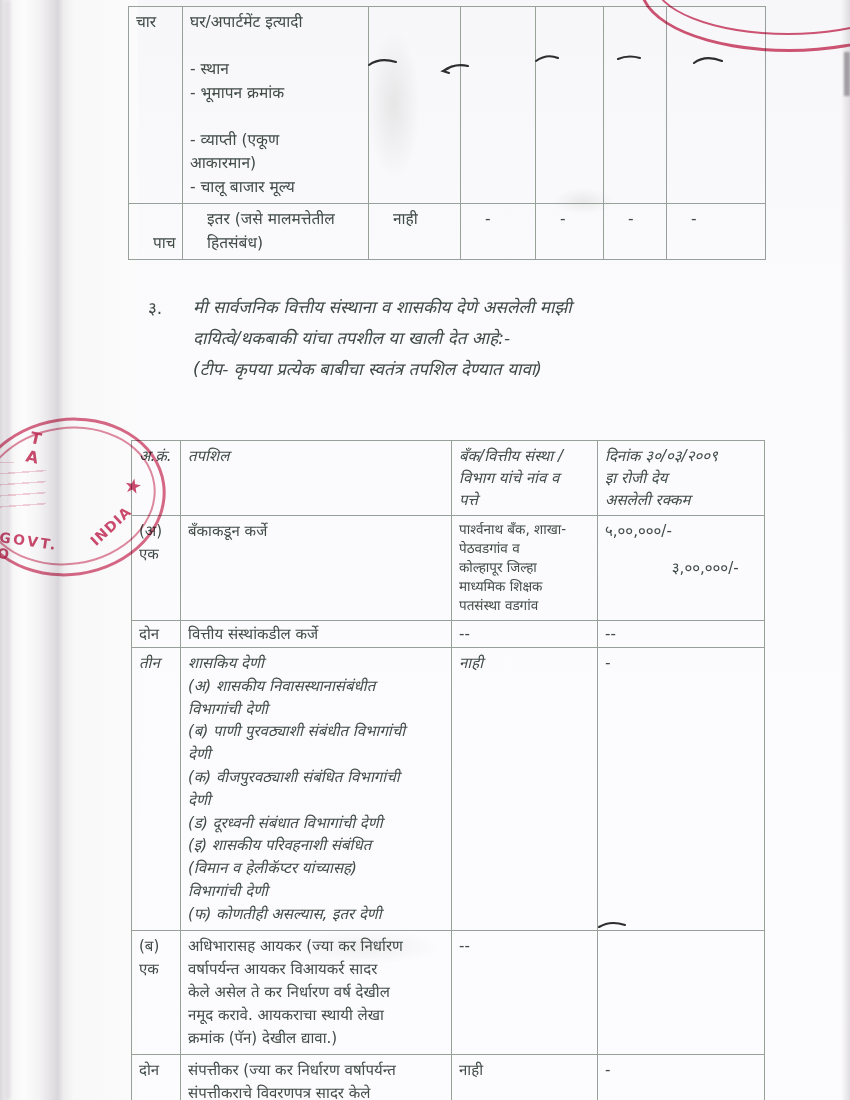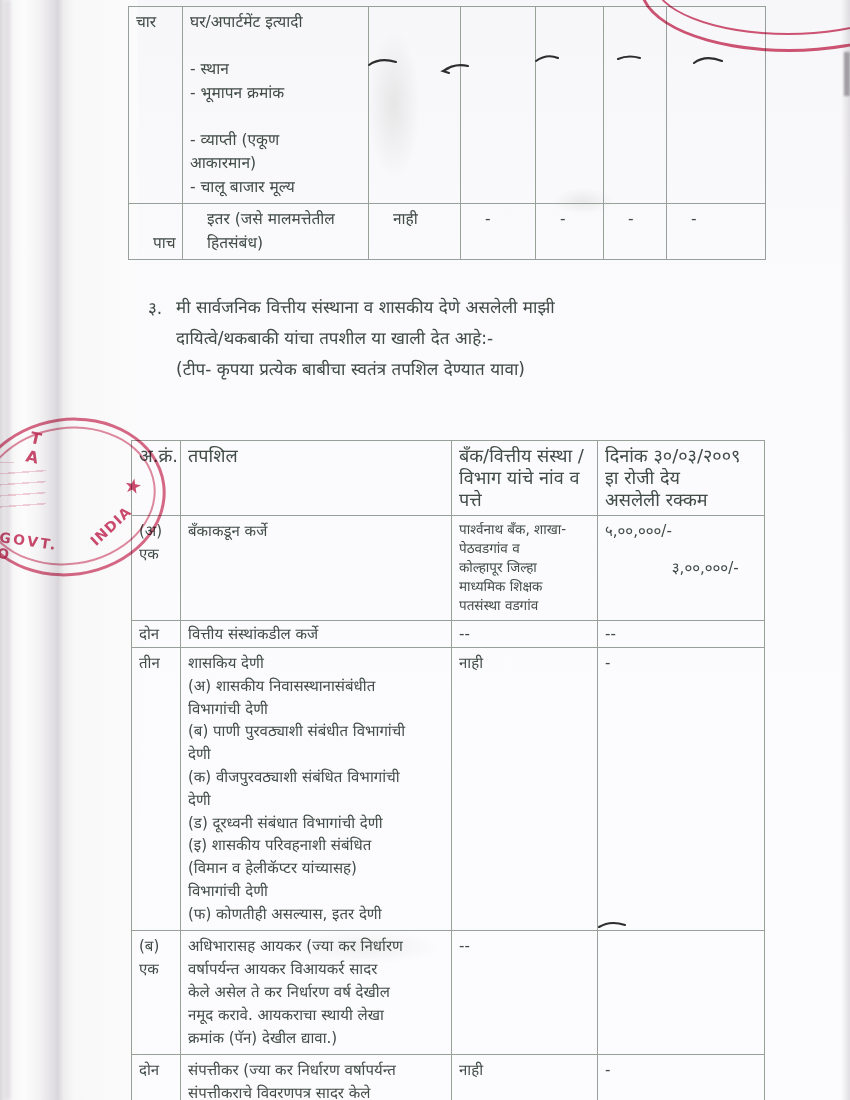--- a/index.html
+++ b/index.html
@@ -29,35 +29,35 @@
   table.sheet{position:absolute;border-collapse:collapse;table-layout:fixed;}
   table.sheet td,table.sheet th{border:1px solid #97a099;vertical-align:top;text-align:left;
       font-weight:normal;padding:4px 7px;color:#414c47;overflow:hidden;}
   .preline{white-space:pre-line;}
   #t1{left:128px;top:6px;width:637px;}
   #t1 td{font-size:15.5px;line-height:23.5px;}
   #t1 .r1 td{height:184px;}
   #t1 .r2 td{height:44px;padding-left:24px;}
   #t1 .serb{vertical-align:bottom;padding-bottom:4px;}
   #t2{left:131px;top:440px;width:633px;}
-  #t2 th{font-size:18px;line-height:22px;white-space:pre-line;}
+  #t2 th{font-size:15px;line-height:22px;white-space:pre-line;font-style:italic;}
   #t2 td{font-size:15px;line-height:23px;}
   #t2 .hrow th{height:62px;}
   #t2 .rowA td{height:96px;}
   #t2 .rowB td{height:20px;line-height:20px;padding-top:3px;padding-bottom:3px;}
-  #t2 .rowC td{height:268px;line-height:22.8px;}
+  #t2 .rowC td{height:268px;line-height:22.8px;font-style:italic;}
   #t2 .rowD td{height:110px;}
   #t2 .rowE td{height:100px;}
   .bankcell{font-size:13.5px !important;line-height:19px !important;}
   .amtwrap{display:flex;flex-direction:row;}
   .amt2{margin-top:37px;}
   
   .para{position:absolute;left:148px;top:292px;width:560px;}
   .pnum{position:absolute;left:0;top:4px;font-size:17px;color:#3f4a45;}
-  .ptext{margin-left:28px;font-size:17px;line-height:31px;color:#3f4a45;}
+  .ptext{margin-left:45px;font-size:17px;line-height:31px;color:#3f4a45;font-style:italic;}
   
   .stamp{position:absolute;pointer-events:none;mix-blend-mode:multiply;}
   .ellipse{position:absolute;border-radius:50%;}
   .lst-outer{left:-28px;top:418px;width:188px;height:152px;border:3px solid rgba(199,42,82,.7);
              transform:rotate(-8deg);}
   .lst-inner{left:-20px;top:427px;width:172px;height:134px;border:2px solid rgba(199,42,82,.55);
              transform:rotate(-8deg);}
   .lst-txt{position:absolute;color:rgba(193,35,78,.82);font-weight:bold;}
   .lst-ta{left:28px;top:430px;font-size:16px;letter-spacing:11px;transform:rotate(13deg);}
   .lst-star{left:124px;top:474px;font-size:20px;transform:rotate(10deg);}

